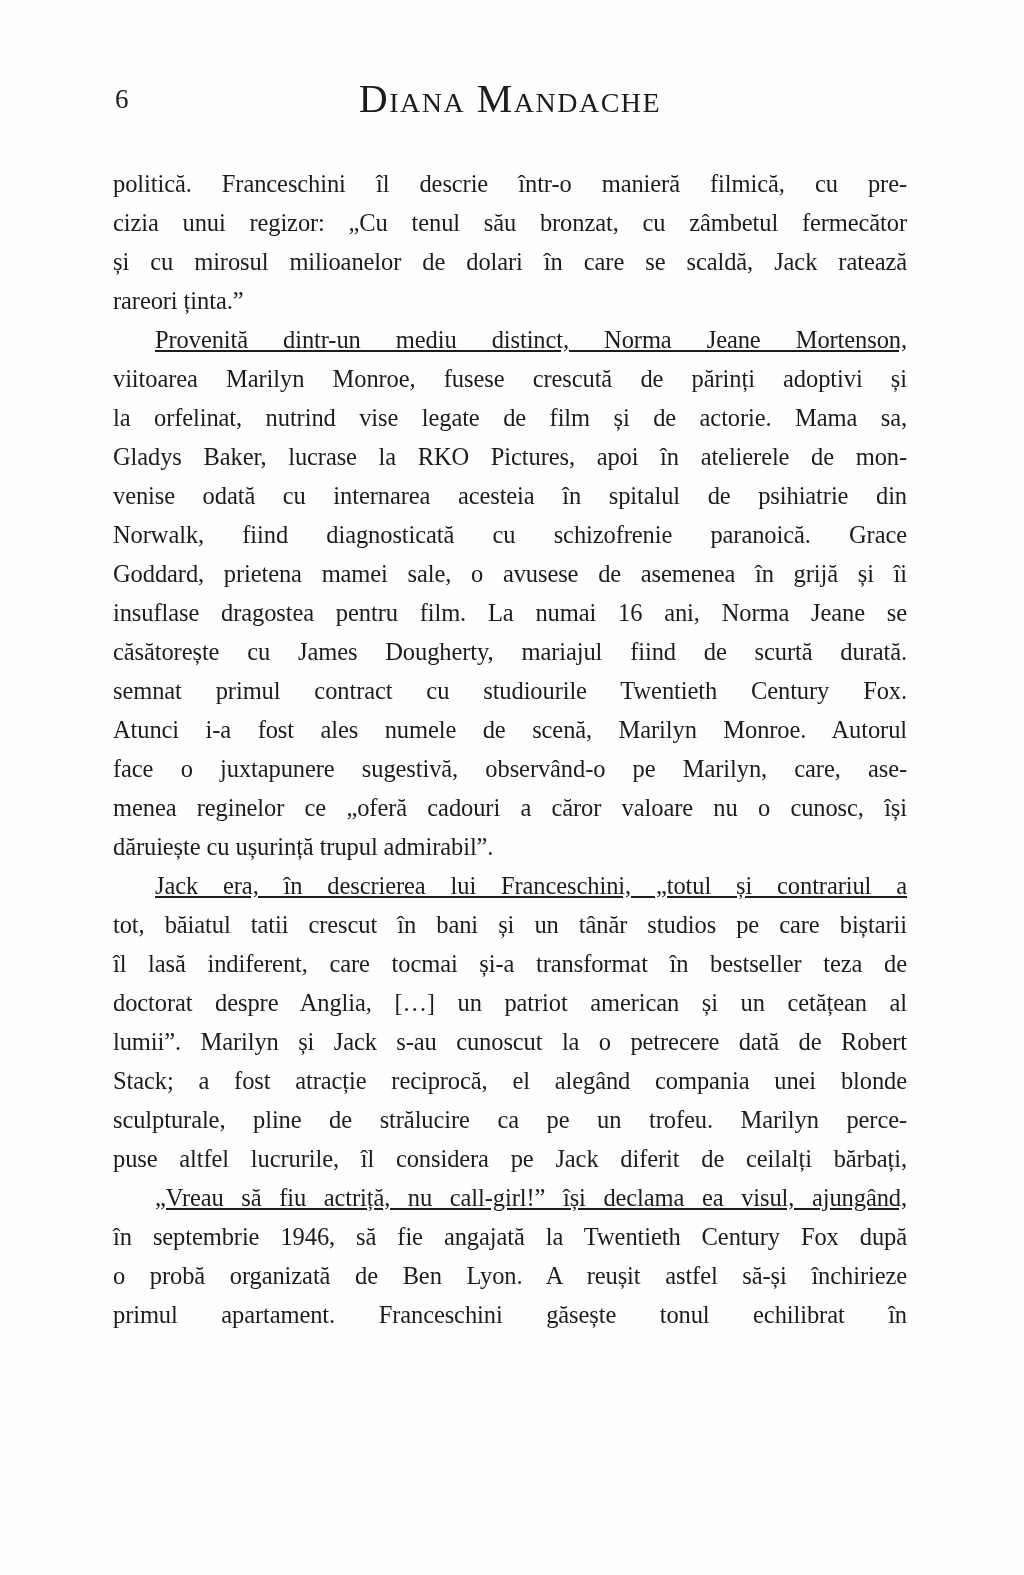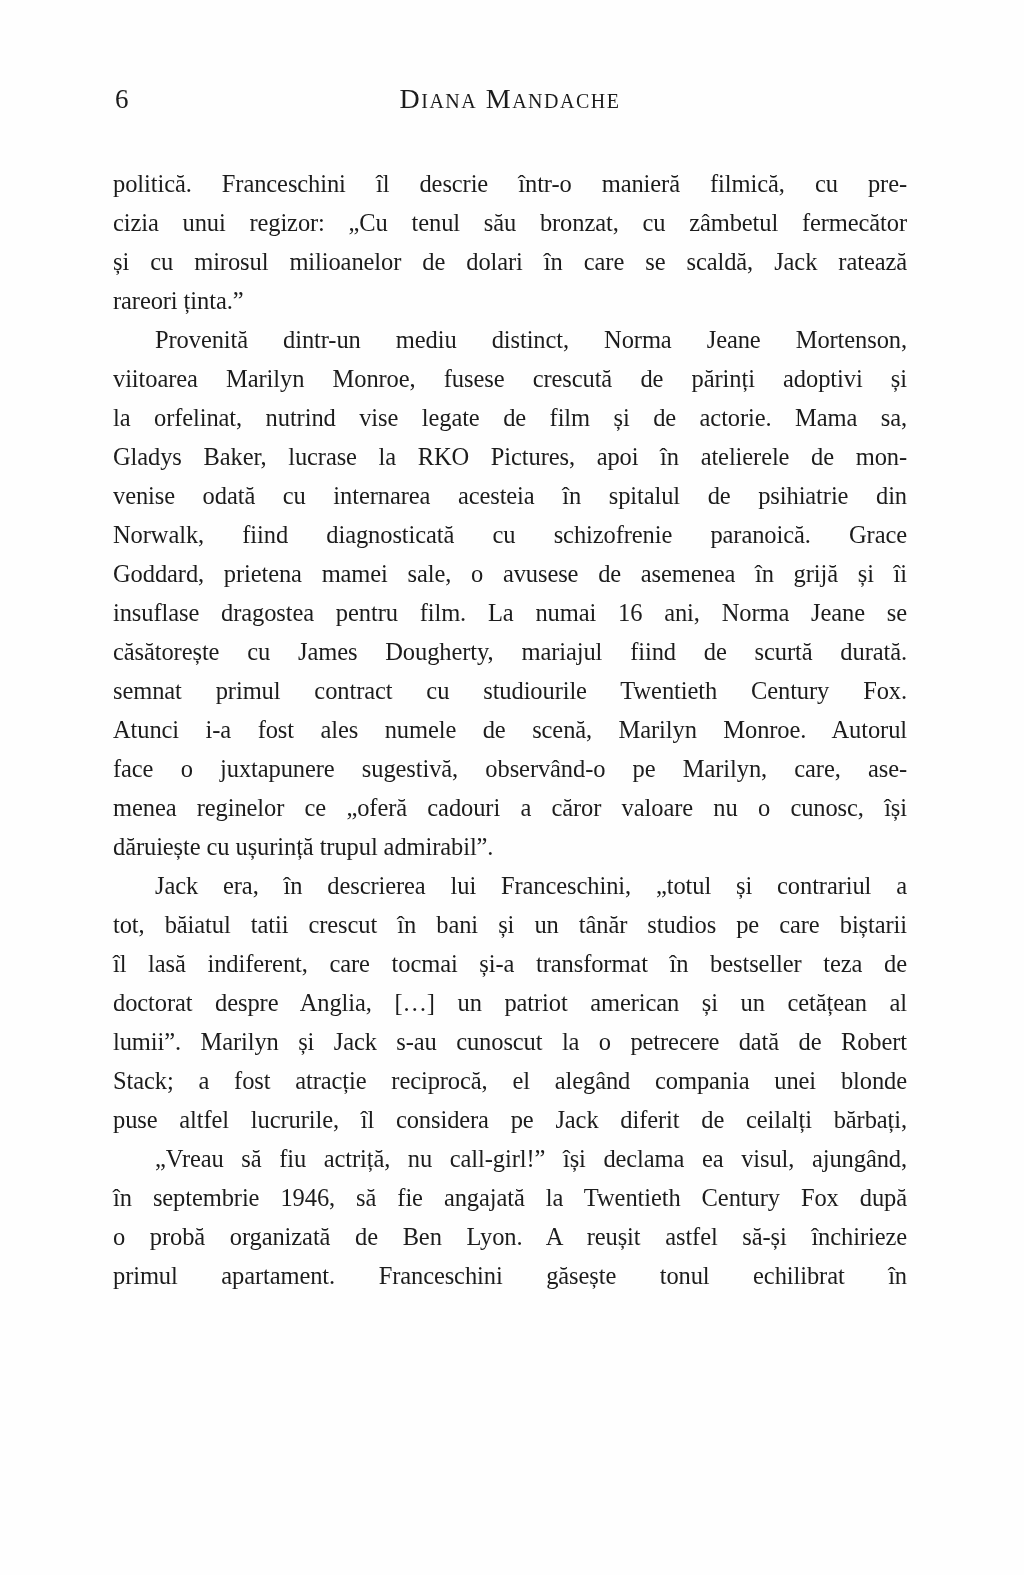--- a/index.html
+++ b/index.html
@@ -30,21 +30,21 @@
     font-size: 27px;
     line-height: 34px;
   }
   .running-head {
     position: absolute;
     left: 0;
     right: 0;
     top: 0;
     text-align: center;
     font-variant: small-caps;
-    font-size: 28px;
+    font-size: 40px;
     line-height: 34px;
     letter-spacing: 1.5px;
   }
   .body-text {
     position: absolute;
     top: 164px;
     left: 113px;
     width: 794px;
   }
   .line {
@@ -55,20 +55,21 @@
     white-space: nowrap;
     overflow: visible;
   }
   .line.justify {
     white-space: normal;
     text-align: justify;
     text-align-last: justify;
   }
   .line.indent {
     text-indent: 42px;
+    text-decoration: underline;
   }
 </style>
 </head>
 <body>
 
 <div class="page">
   <header class="running-header">
     <span class="page-number">6</span>
     <span class="running-head">Diana Mandache</span>
   </header>
@@ -96,20 +97,21 @@
         <div class="line justify">menea reginelor ce „oferă cadouri a căror valoare nu o cunosc, își</div>
         <div class="line">dăruiește cu ușurință trupul admirabil”.</div>
       </div>
       <div class="paragraph">
         <div class="line justify indent">Jack era, în descrierea lui Franceschini, „totul și contrariul a</div>
         <div class="line justify">tot, băiatul tatii crescut în bani și un tânăr studios pe care biștarii</div>
         <div class="line justify">îl lasă indiferent, care tocmai și-a transformat în bestseller teza de</div>
         <div class="line justify">doctorat despre Anglia, […] un patriot american și un cetățean al</div>
         <div class="line justify">lumii”. Marilyn și Jack s-au cunoscut la o petrecere dată de Robert</div>
         <div class="line justify">Stack; a fost atracție reciprocă, el alegând compania unei blonde</div>
+        <div class="line justify">sculpturale, pline de strălucire ca pe un trofeu. Marilyn perce-</div>
         <div class="line justify">puse altfel lucrurile, îl considera pe Jack diferit de ceilalți bărbați,</div>
       </div>
       <div class="paragraph">
         <div class="line justify indent">„Vreau să fiu actriță, nu call-girl!” își declama ea visul, ajungând,</div>
         <div class="line justify">în septembrie 1946, să fie angajată la Twentieth Century Fox după</div>
         <div class="line justify">o probă organizată de Ben Lyon. A reușit astfel să-și închirieze</div>
         <div class="line justify">primul apartament. Franceschini găsește tonul echilibrat în</div>
       </div>
     </main>
 </div>

